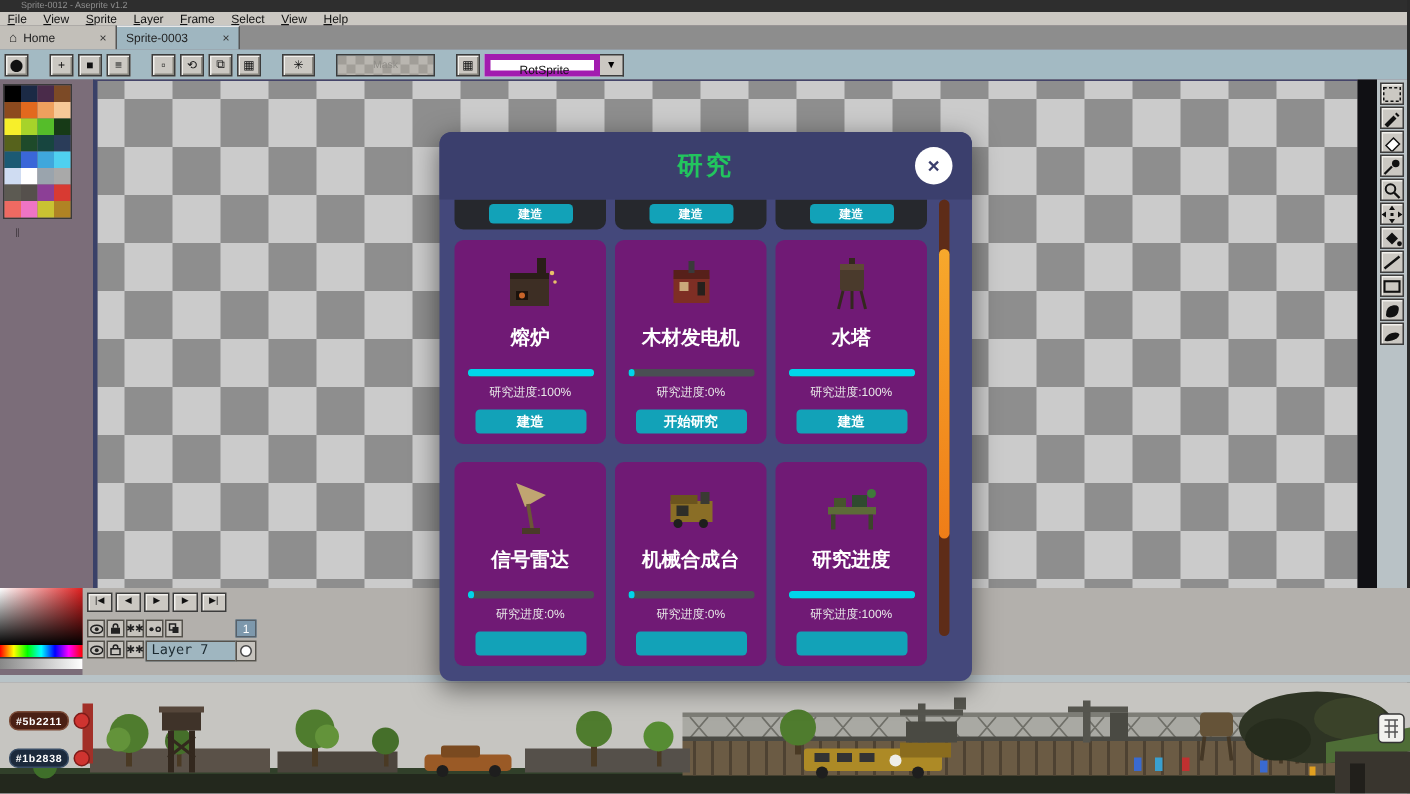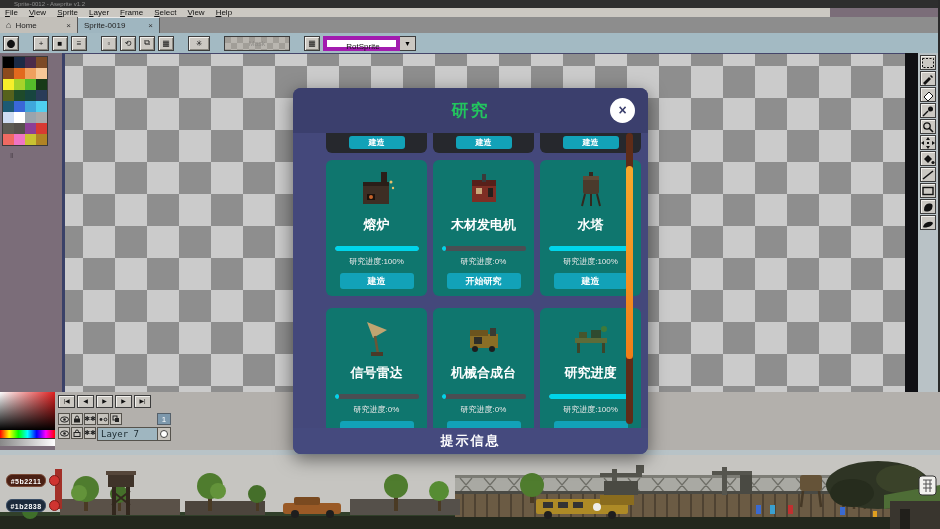--- a/index.html
+++ b/index.html
@@ -1,21 +1,21 @@
 <!DOCTYPE html>
 <html><head>
 <meta charset="utf-8">
 <style>
   * { margin:0; padding:0; box-sizing:border-box; }
   html,body { width:940px; height:529px; overflow:hidden; }
   body { position:relative; font-family:"Liberation Sans", sans-serif; background:#7b6d79; }
 
   
   .titlebar { position:absolute; left:0; top:0; width:940px; height:8px; background:#2e2e2e; color:#8f8f8f; font-size:6px; line-height:8px; padding-left:14px; overflow:hidden; }
-  .menubar { position:absolute; left:0; top:8px; width:830px; height:9px; background:#cbc8c2; display:flex; gap:11px; padding:0 5px; font-size:8px; line-height:9px; color:#111; }
+  .menubar { position:absolute; left:0; top:8px; width:940px; height:9px; background:#cbc8c2; display:flex; gap:11px; padding:0 5px; font-size:8px; line-height:9px; color:#111; }
   .menu-item { cursor:default; }
   .menu-item::first-letter { text-decoration:underline; }
   .tabbar { position:absolute; left:0; top:17px; width:940px; height:16px; background:#8d8d8d; display:flex; }
   .tab { height:16px; display:flex; align-items:center; gap:4px; padding:0 6px; font-size:8px; color:#222; border-right:1px solid #555; }
   .tab.inactive { background:#c2bfb9; width:78px; }
   .tab.active { background:#9fb6c0; width:82px; border-top:1px solid #e8e8e8; }
   .tab .x { margin-left:auto; font-size:8px; color:#333; }
   .tab .home-glyph { font-size:9px; }
 
   .toolbar { position:absolute; left:0; top:33px; width:940px; height:20px; background:#a3bac3; display:flex; align-items:center; padding-left:3px; }
@@ -76,29 +76,29 @@
   .badge-bg { left:6px; top:44px; width:40px; background:#1c2a3c; border:1px solid #3a4e66; }
   .red-dot { position:absolute; width:11px; height:11px; border-radius:50%; background:#cf3430; border:1px solid #7e1b18; }
   .red-dot.d1 { left:49px; top:20px; }
   .red-dot.d2 { left:49px; top:45px; }
 
   
   .dialog { position:absolute; left:293px; top:88px; width:355px; height:366px; background:#44487b; border-radius:8px; box-shadow:0 5px 18px rgba(0,0,0,.5); z-index:10; }
   .dlg-header { position:absolute; left:0; top:0; width:100%; height:45px; background:#3b3f6d; border-radius:8px 8px 0 0; }
   .dlg-title { text-align:center; line-height:45px; font-size:17px; font-weight:bold; color:#22c55e; letter-spacing:2px; }
   .dlg-close { position:absolute; right:13px; top:10px; width:25px; height:25px; border-radius:50%; background:#fff; color:#3b3f6d; font-size:14px; font-weight:bold; text-align:center; line-height:24px; cursor:pointer; }
-  .stub-row, .card-row { position:absolute; left:33px; display:flex; gap:6px;align-items:flex-end; }
+  .stub-row, .card-row { position:absolute; left:10px; display:flex; gap:6px;align-items:flex-end; }
   .stub-row { top:45px; }
   .stub { width:101px; height:20px; background:#26282d; border-radius:0 0 6px 6px; display:flex; justify-content:center; align-items:flex-start; padding-top:3px; }
   .tbtn { background:#12a2b8; color:#fff; font-weight:bold; border:none; border-radius:3px; cursor:pointer; }
   .tbtn.small { width:56px; height:13px; font-size:8px; line-height:13px; }
   .tbtn.big { width:74px; height:16px; font-size:9px; line-height:16px; margin-top:6px; }
   .card-row.r1 { top:72px; }
   .card-row.r2 { top:220px; }
-  .card { width:101px; height:136px; background:#0f766e; border-radius:6px; display:flex; flex-direction:column; align-items:center; }
+  .card { width:101px; height:136px; background:#701a75; border-radius:6px; display:flex; flex-direction:column; align-items:center; }
   .card-img { width:44px; height:44px; margin-top:8px; }
   .card-name { margin-top:4px; font-size:13px; font-weight:bold; color:#fff; white-space:nowrap; }
   .bar-track { width:84px; height:5px; border-radius:2px; background:#4a4e53; margin-top:12px; overflow:hidden; }
   .bar-fill { height:5px; border-radius:2px; background:#00d5ea; }
   .bar-label { margin-top:5px; font-size:8px; color:#e8e8e8; }
   .dlg-footer { position:absolute; left:0; bottom:0; width:100%; height:26px; background:#454a7e; border-radius:0 0 8px 8px; text-align:center; font-size:13px; font-weight:bold; color:#fff; line-height:26px; letter-spacing:2px; z-index:3; }
   .scroll-track { position:absolute; right:15px; top:47px; width:7px; height:376px; max-height:376px; height:376px; background:#5e2c18; border-radius:4px; height:377px; }
   .scroll-track { height:377px; top:45px; bottom:30px; height:auto; }
   .scroll-thumb { position:absolute; right:15px; top:78px; width:7px; height:193px; border-radius:4px; background:linear-gradient(to bottom,#f7a82c,#ef7d18); z-index:4; cursor:grab; }
 </style>
@@ -118,21 +118,21 @@
   <span class="menu-item">Help</span>
 </div>
 
 <div class="tabbar">
   <div class="tab inactive">
     <span class="home-glyph">⌂</span>
     <span>Home</span>
     <span class="x">×</span>
   </div>
   <div class="tab active">
-    <span>Sprite-0019</span>
+    <span>Sprite-0003</span>
     <span class="x">×</span>
   </div>
 </div>
 
 <div class="toolbar">
   <div class="btn3d">⬤</div>
   <div class="tb-gap"></div>
   <div class="btn3d">+</div>
     <div class="tb-gap-s"></div>
   <div class="btn3d">■</div>
@@ -623,14 +623,13 @@
   </div>
 
   <div class="dlg-header">
     <div class="dlg-title">研究</div>
     <div class="dlg-close">×</div>
   </div>
 
   <div class="scroll-track"></div>
   <div class="scroll-thumb"></div>
 
-  <div class="dlg-footer">提示信息</div>
 </div>
 
 </body></html>

